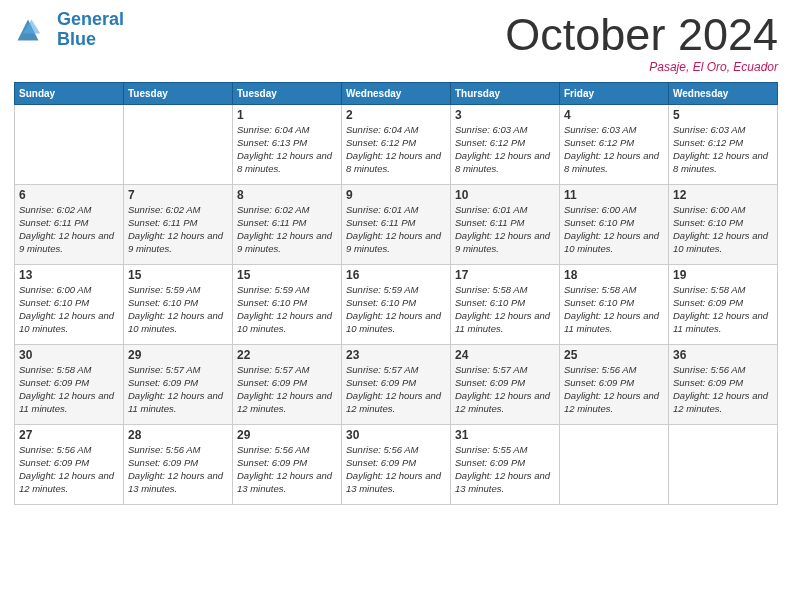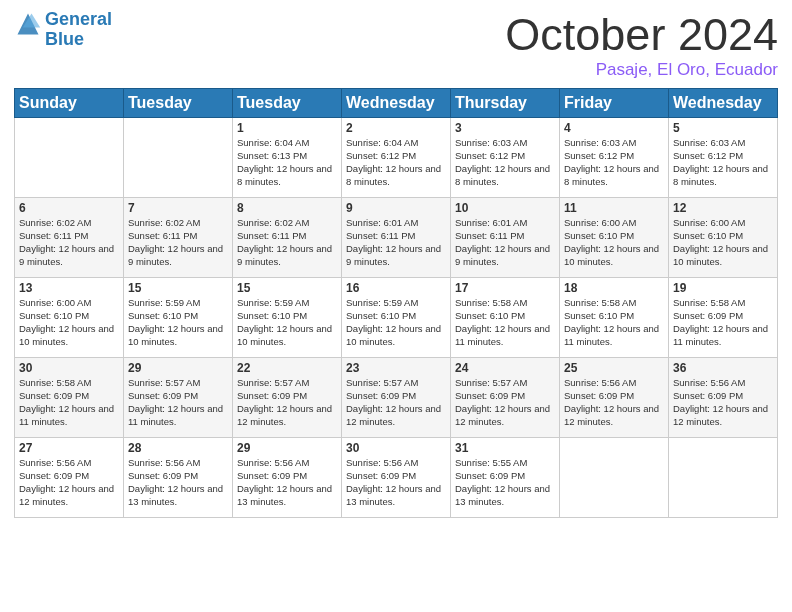--- a/index.html
+++ b/index.html
@@ -17,21 +17,22 @@
       background: #fff;
     }
     .header {
       display: flex;
       justify-content: space-between;
       align-items: flex-start;
       margin-bottom: 8px;
     }
     .logo {
       display: flex;
-      gap: 3px;
+      align-items: center;
+      gap: 15px;
     }
     .logo-text {
       font-size: 18px;
       font-weight: bold;
       color: #333;
       line-height: 1.1;
     }
     .logo-text span {
       color: #2a7ab5;
     }
@@ -42,32 +43,33 @@
     .title-block {
       text-align: right;
     }
     .month-title {
       font-size: 45px;
       font-weight: normal;
       color: #333;
       line-height: 1.1;
     }
     .location {
-      font-size: 17px;
-      color: #8b5cf6;
+      font-size: 12px;
+      color: #be185d;
+      font-style: italic;
     }
     table {
       width: 100%;
       border-collapse: collapse;
       table-layout: fixed;
     }
     thead tr th {
       background: #2a7ab5;
       color: #fff;
-      font-size: 16px;
+      font-size: 10px;
       font-weight: bold;
       padding: 5px 4px;
       text-align: left;
       border: 1px solid #1a5a8a;
     }
     tbody tr td {
       border: 1px solid #ccc;
       vertical-align: top;
       padding: 3px 4px;
       font-size: 10px;
@@ -82,20 +84,21 @@
       font-size: 12px;
       font-weight: bold;
       color: #333;
       display: block;
       margin-bottom: 1px;
     }
     .day-info {
       font-size: 9.5px;
       color: #333;
       line-height: 1.4;
+      font-style: italic;
     }
     .empty-cell {
       background: #fff !important;
     }
   </style>
 </head>
 <body>
 
 <div class="page">
   <div class="header">

